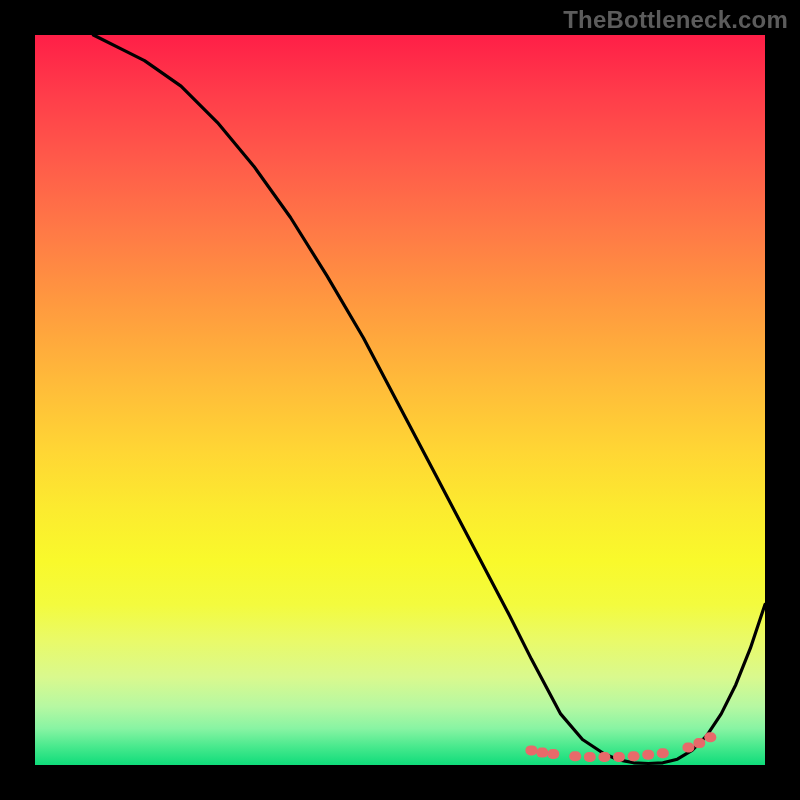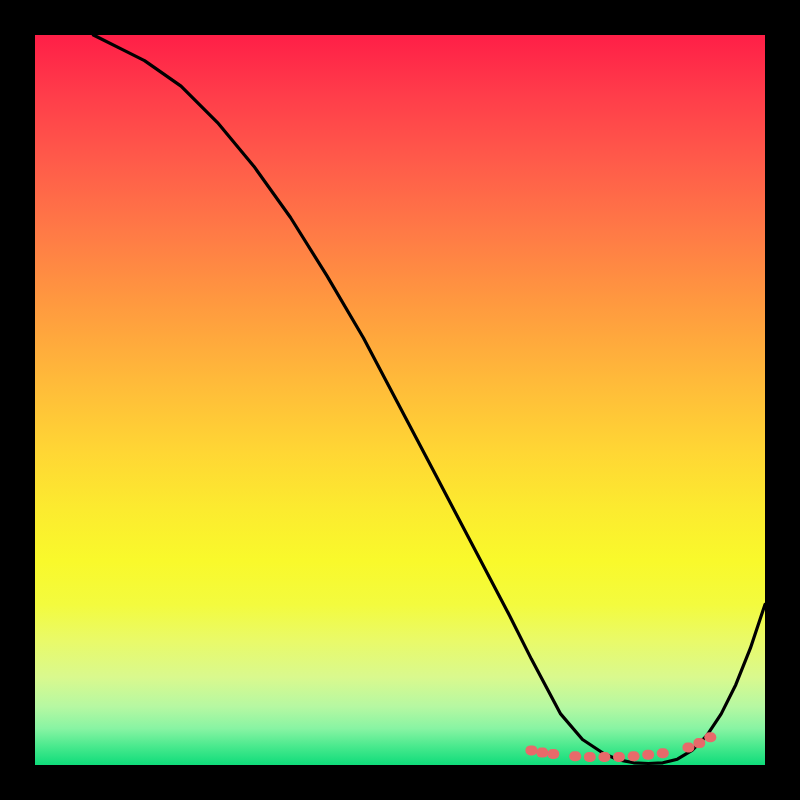--- a/index.html
+++ b/index.html
@@ -84,13 +84,14 @@
           <rect x="592.6" y="716.2" width="12" height="10" rx="5" fill="#e86a6a"></rect>
           <rect x="607.2" y="714.8" width="12" height="10" rx="5" fill="#e86a6a"></rect>
           <rect x="621.8" y="713.3" width="12" height="10" rx="5" fill="#e86a6a"></rect>
           <rect x="647.4" y="707.5" width="12" height="10" rx="5" fill="#e86a6a"></rect>
           <rect x="658.3" y="703.1" width="12" height="10" rx="5" fill="#e86a6a"></rect>
           <rect x="669.3" y="697.3" width="12" height="10" rx="5" fill="#e86a6a"></rect>
         </g>
     </svg>
   </div>
 
+  <div class="watermark">TheBottleneck.com</div>
 </div>
 
 </body></html>

